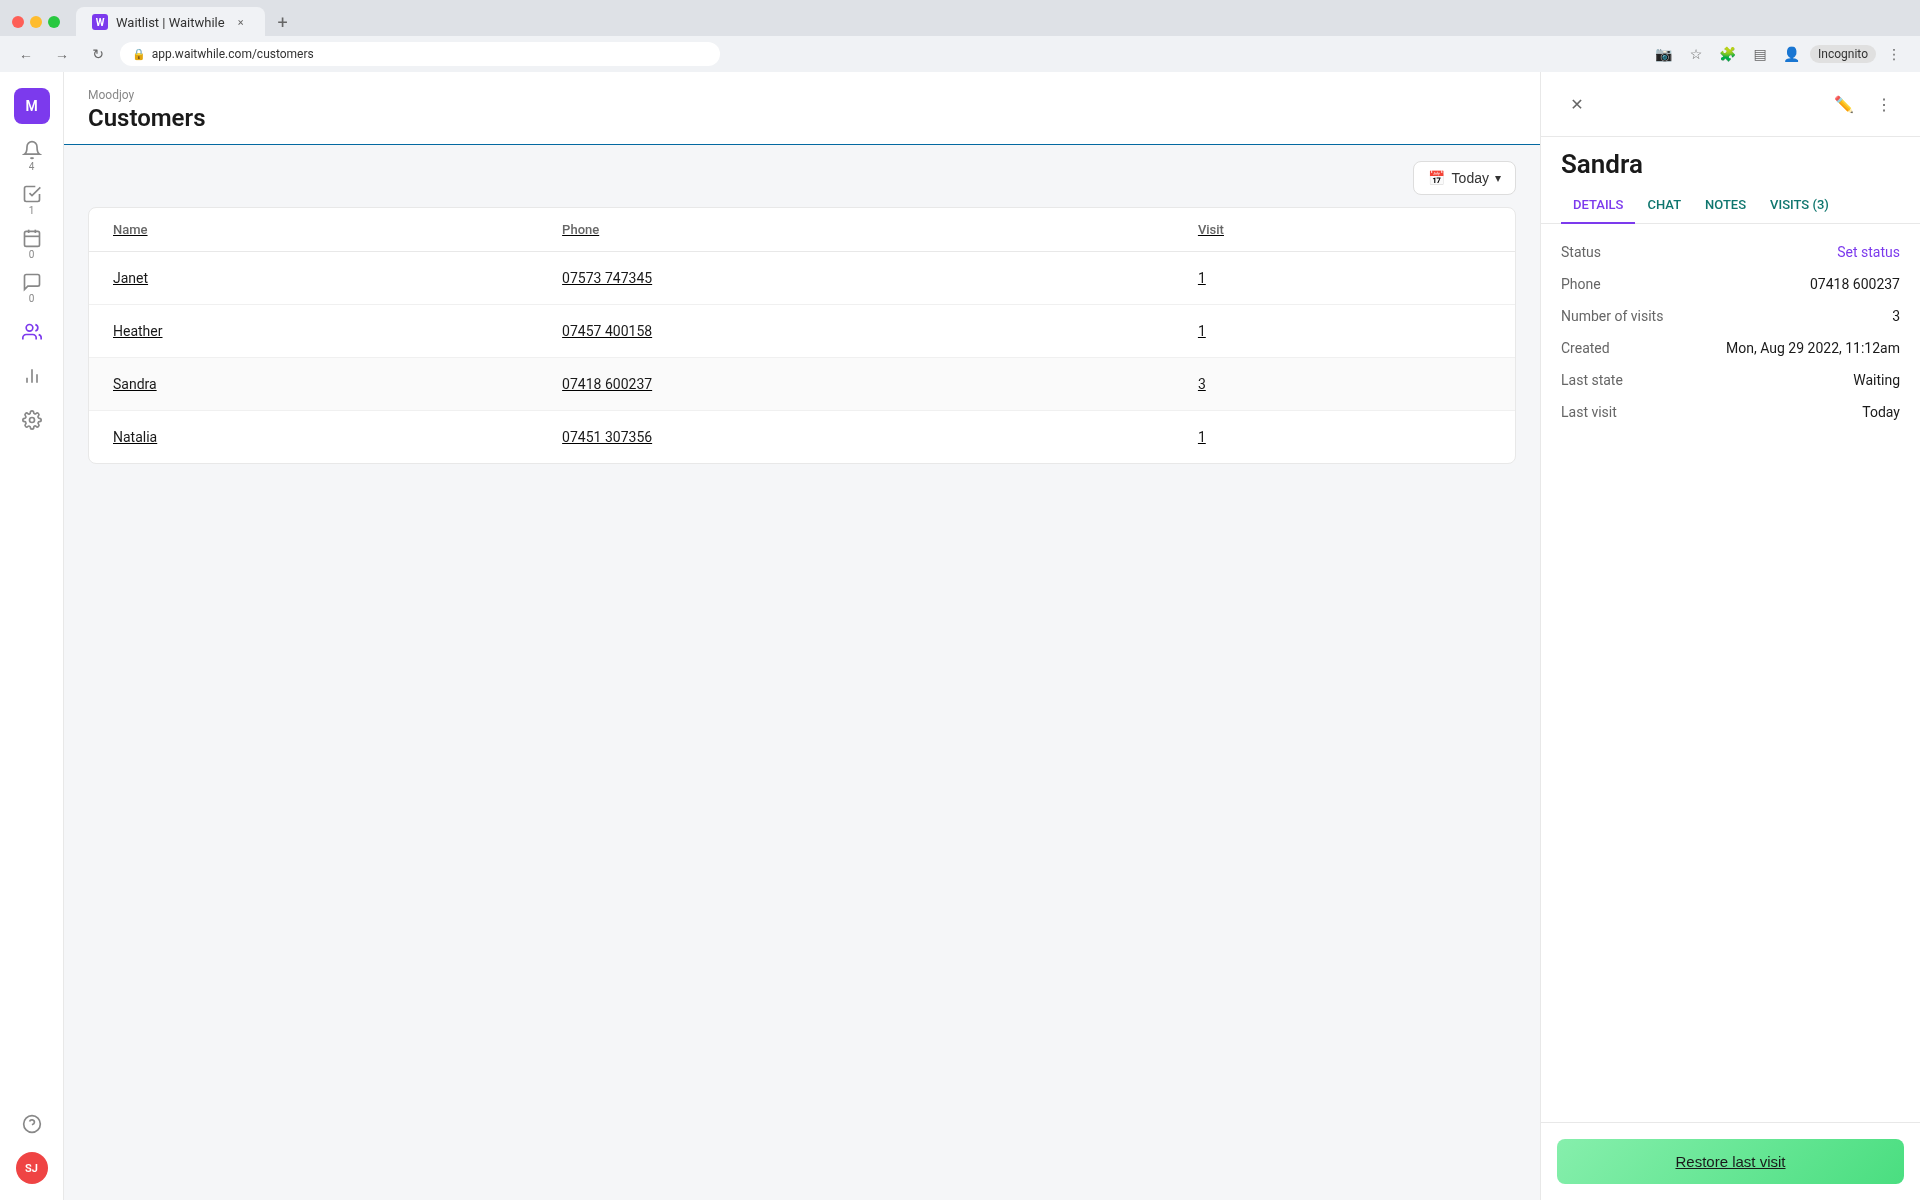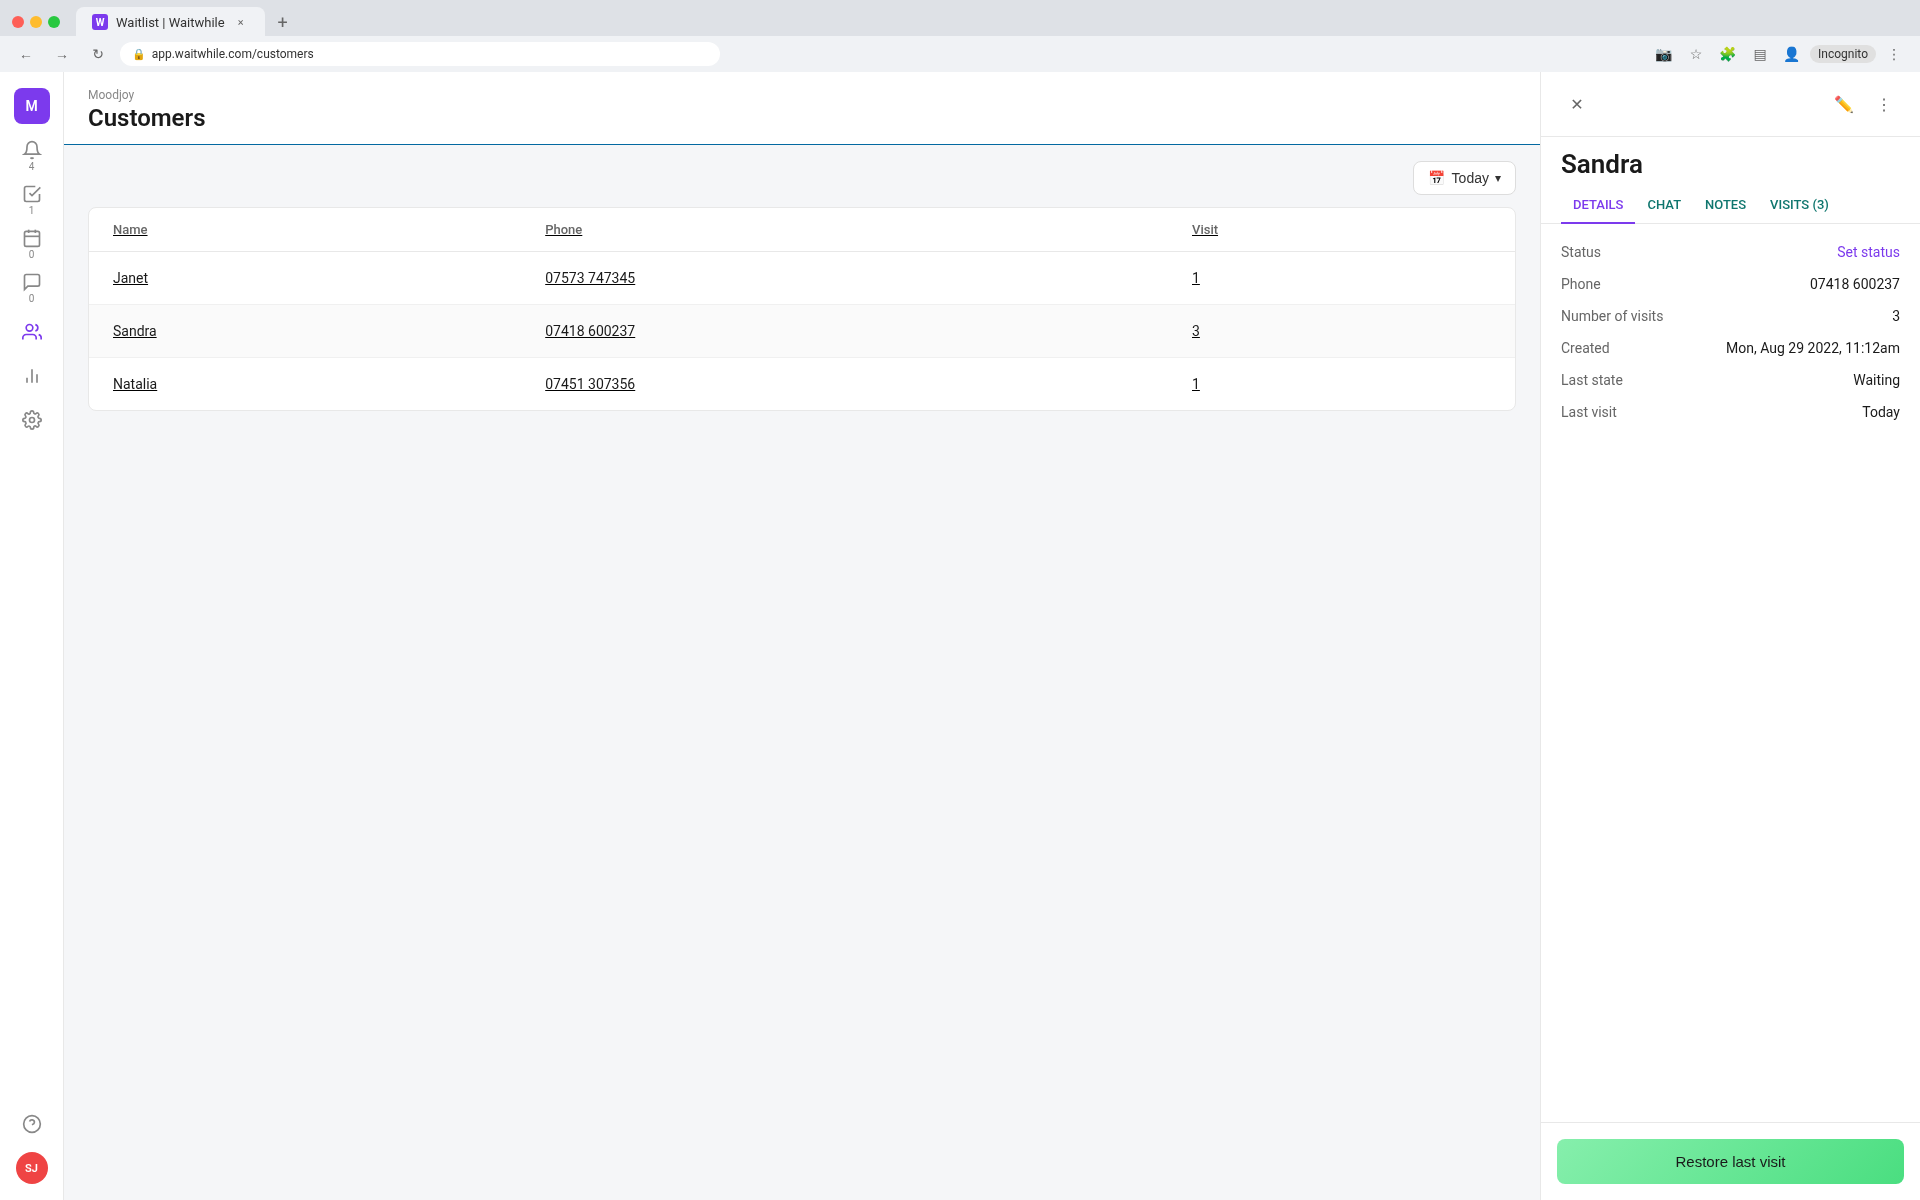--- a/index.html
+++ b/index.html
@@ -397,20 +397,21 @@
       width: 100%;
       padding: 14px;
       background: linear-gradient(135deg, #86efac, #4ade80);
       border: none;
       border-radius: 8px;
       font-size: 15px;
       font-weight: 500;
       color: #1a1a1a;
       cursor: pointer;
       text-align: center;
+      text-decoration: underline;
     }
   </style>
 </head>
 <body>
 
 <div class="browser-chrome">
   <div class="tab-bar">
     <div class="traffic-lights">
       <div class="traffic-light tl-red"></div>
       <div class="traffic-light tl-yellow"></div>
@@ -542,20 +543,25 @@
               <th>Phone</th>
               <th>Visit</th>
             </tr>
           </thead>
           <tbody id="table-body">
           <tr>
       <td>Janet</td>
       <td>07573 747345</td>
       <td>1</td>
     </tr>
+              <tr>
+      <td>Heather</td>
+      <td>07457 400158</td>
+      <td>1</td>
+    </tr>
               <tr class="selected-row">
       <td>Sandra</td>
       <td>07418 600237</td>
       <td>3</td>
     </tr>
               <tr>
       <td>Natalia</td>
       <td>07451 307356</td>
       <td>1</td>
     </tr>

